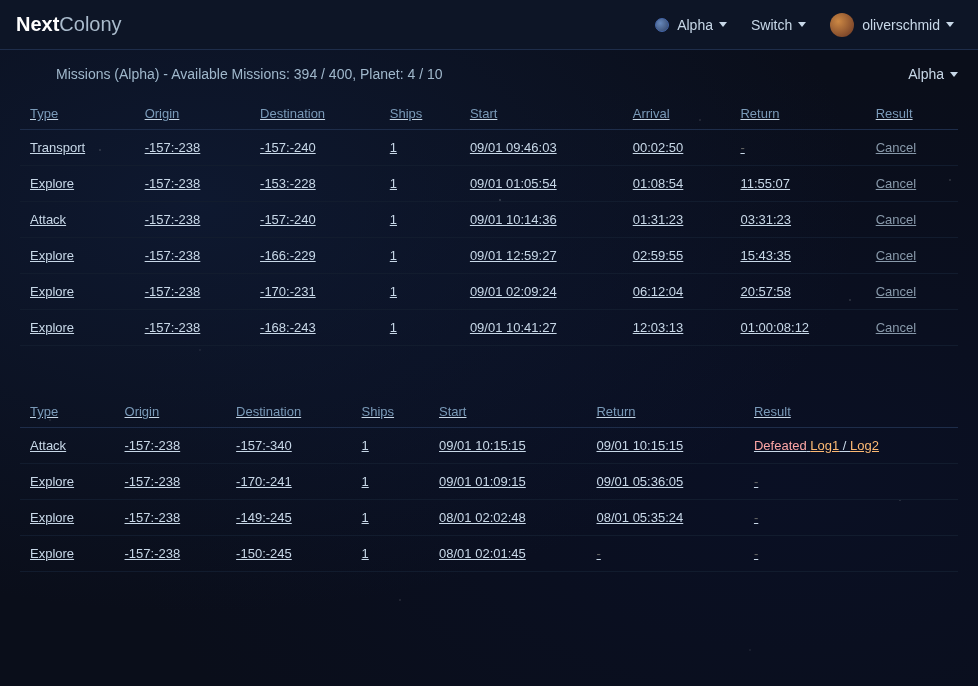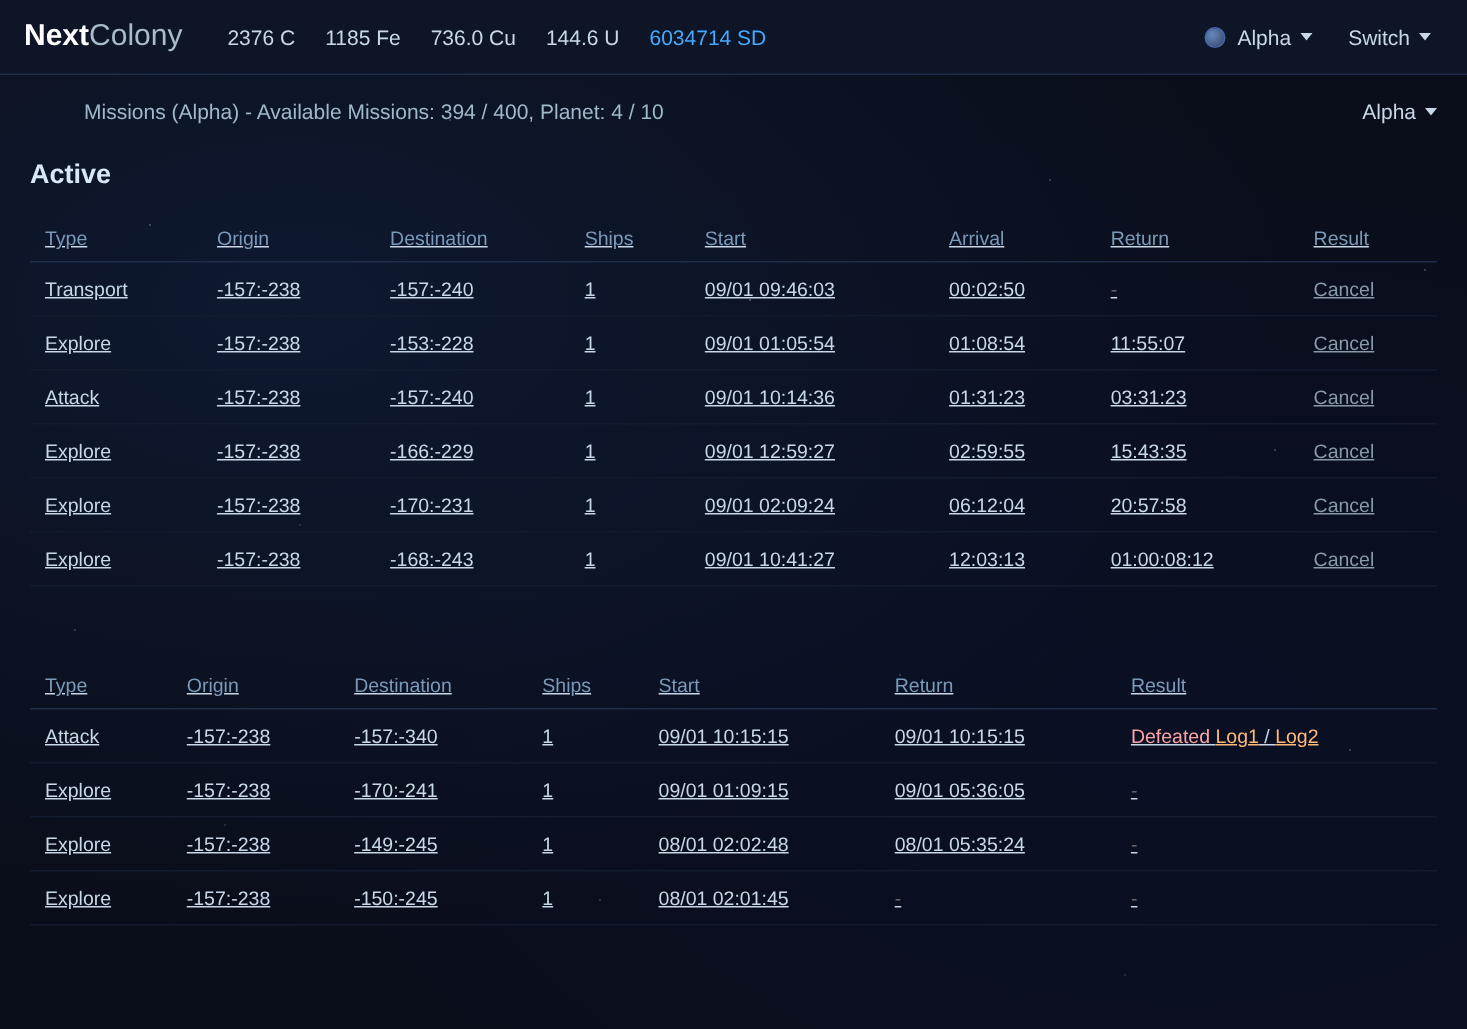--- a/index.html
+++ b/index.html
@@ -227,54 +227,51 @@
     .section-gap { height: 20px; }
   </style>
 </head>
 <body>
 
 <nav class="navbar">
   <div class="navbar-brand">
     <span>Next</span><span>Colony</span>
   </div>
 
-  <div class="nav-resources">
-    <span class="resource-item">2376 C</span>
-    <span class="resource-item">1185 Fe</span>
-    <span class="resource-item">736.0 Cu</span>
-    <span class="resource-item">144.6 U</span>
-    <span class="resource-item resource-sd">6034714 SD</span>
-  </div>
 
   <div class="nav-right">
     <button class="nav-btn">
       <span class="planet-indicator"></span>
       <span>Alpha</span>
       <span class="caret"></span>
     </button>
     <button class="nav-btn">
       <span>Switch</span>
       <span class="caret"></span>
     </button>
+    <button class="nav-btn">
+      <span class="user-avatar"></span>
+      <span>oliverschmid</span>
+      <span class="caret"></span>
+    </button>
   </div>
 </nav>
 
 <div class="sub-header">
   <span>Missions (Alpha) - Available Missions: 394 / 400, Planet: 4 / 10</span>
   <div class="sub-header-right">
     <button class="alpha-btn">
       <span>Alpha</span>
       <span class="caret"></span>
     </button>
   </div>
 </div>
 
 <div class="main-content">
 
-  <div class="section-title">Active</div>
 
   <table class="missions-table">
     <thead>
       <tr>
         <th>Type</th>
         <th>Origin</th>
         <th>Destination</th>
         <th>Ships</th>
         <th>Start</th>
         <th>Arrival</th>

